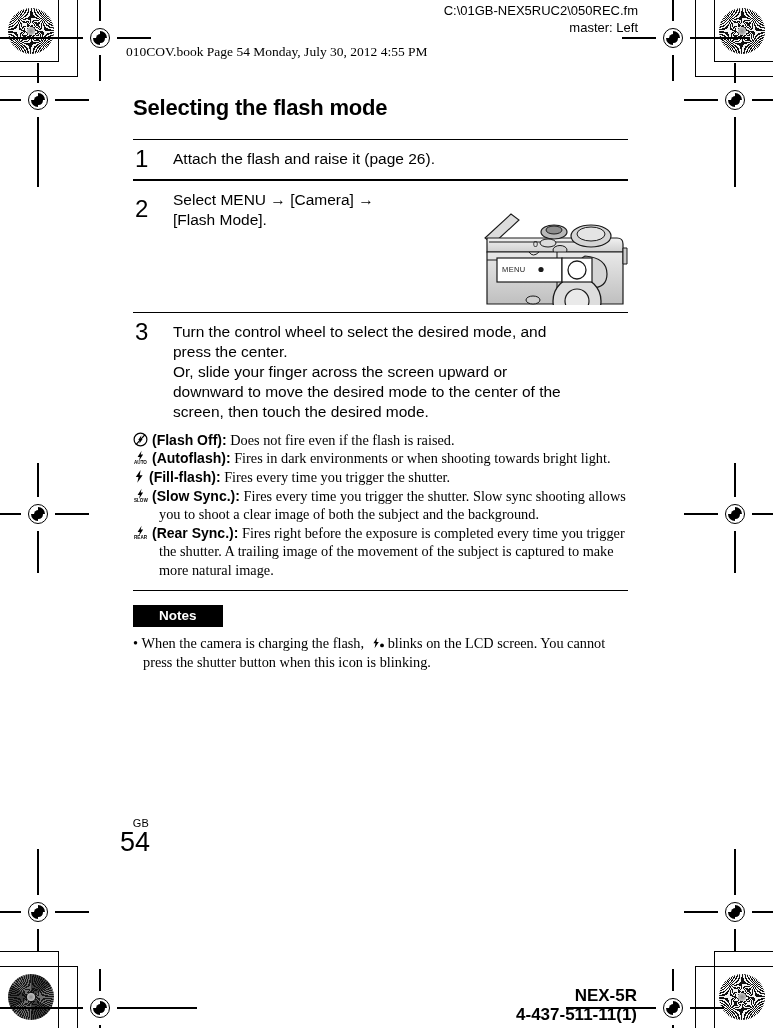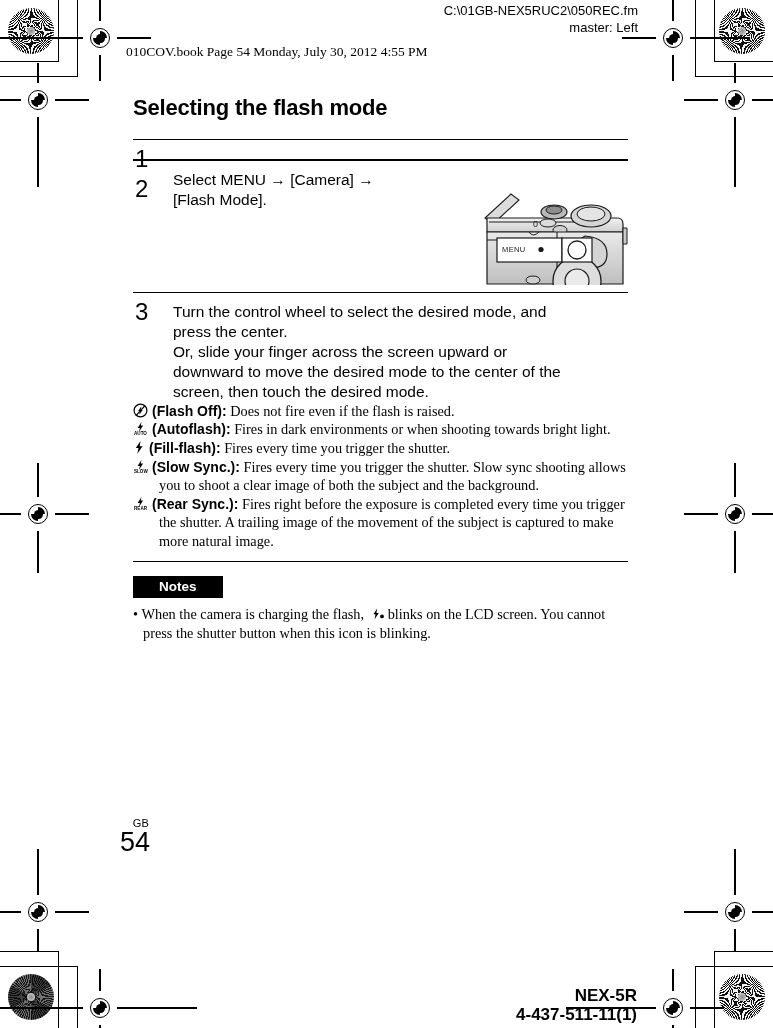--- a/index.html
+++ b/index.html
@@ -83,21 +83,21 @@
   .step2-text{width:290px;}
 
   
   .camera{
     position:absolute;right:0px;top:18px;width:147px;height:97px;overflow:hidden;
   }
 
   
   .modes{
     font-family:"Liberation Serif", serif;font-size:14.3px;line-height:18.6px;
-    margin-top:0;
+    margin-top:9px;
   }
   .modes p{margin:0 0 0 0;text-indent:-26px;padding-left:26px;}
   .modes b{font-family:"Liberation Sans", sans-serif;font-size:14px;}
   .bullet{text-indent:-10px;padding-left:10px;margin-top:0;}
 
   .ficon{display:inline-block;vertical-align:-2px;margin-right:4px;}
   .ficon svg{display:block;}
 
   
   .notes-wrap{margin-top:14px;}
@@ -266,20 +266,23 @@
 </div>
 <div class="hdr-book">010COV.book  Page 54  Monday, July 30, 2012  4:55 PM</div>
 
 <div class="content">
 
   <h1 class="title">Selecting the flash mode</h1>
   <div class="rule"></div>
 
   <div class="step">
     <div class="step-num">1</div>
+    <div class="step-body">
+      <p>Attach the flash and raise it (page 26).</p>
+    </div>
   </div>
   <div class="rule"></div>
 
   <div class="step">
     <div class="step2-wrap">
       <div class="step-num">2</div>
       <div class="step-body step2-text">
         <p>Select MENU → [Camera] →</p>
         <p>[Flash Mode].</p>
       </div>

